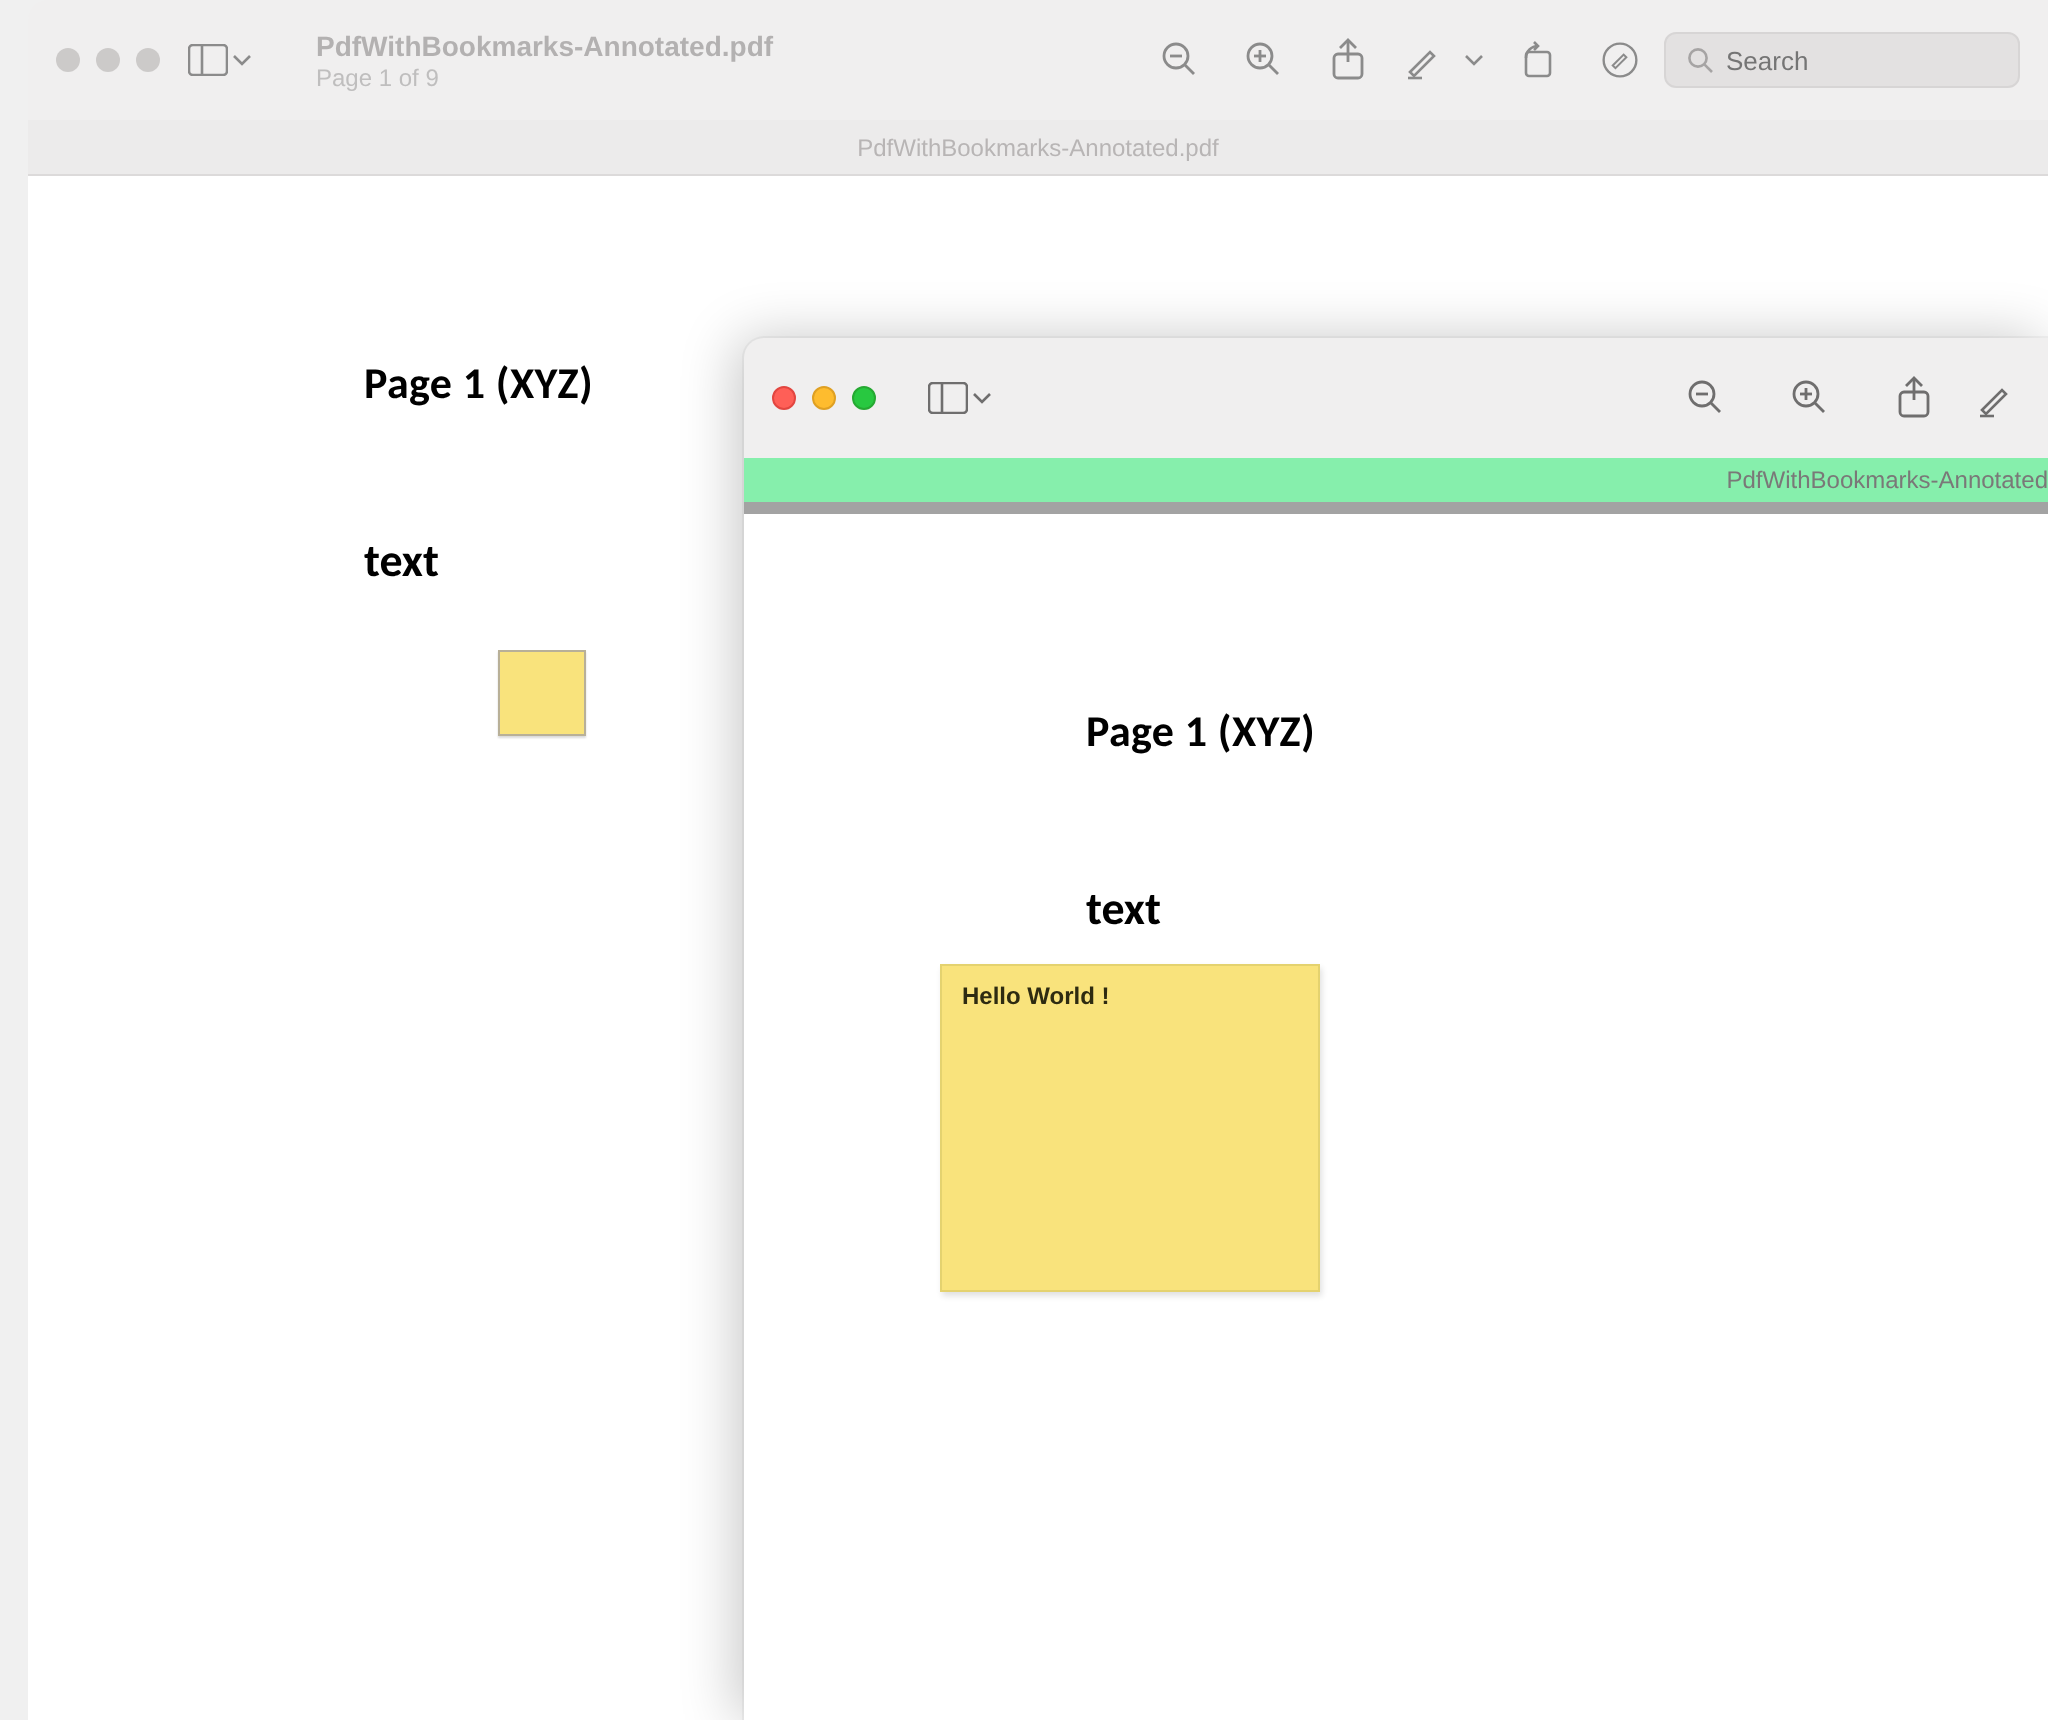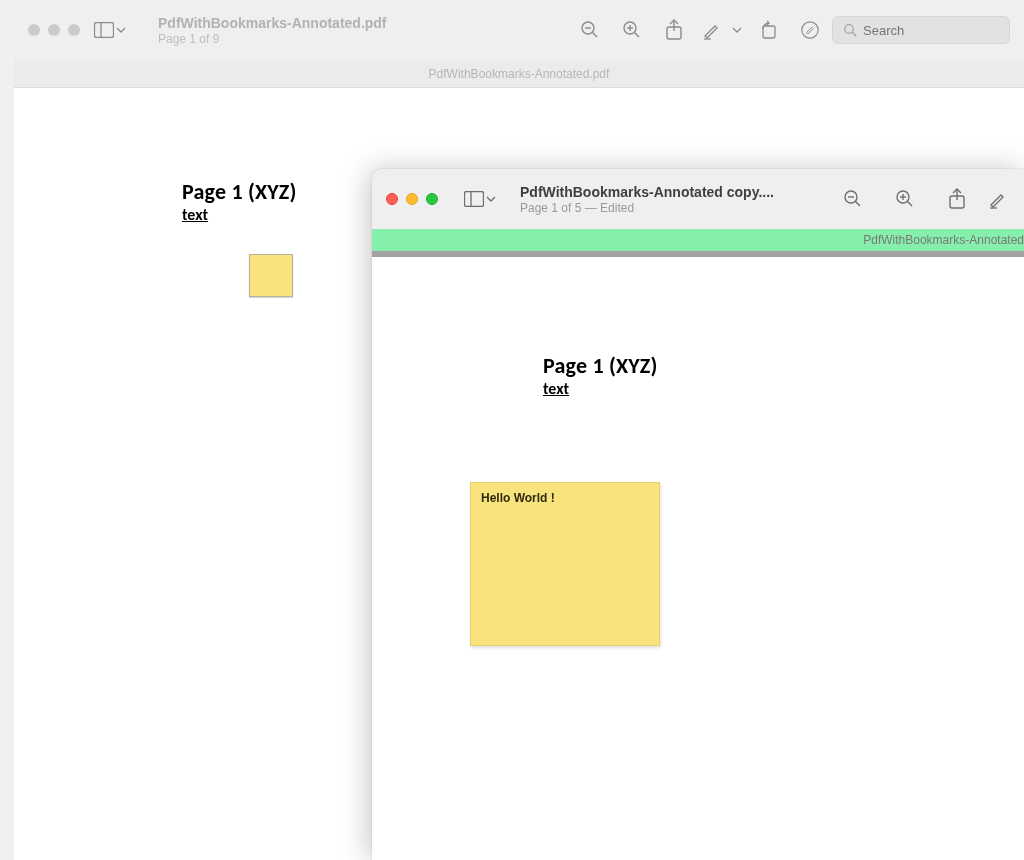--- a/index.html
+++ b/index.html
@@ -96,24 +96,24 @@
   }
   .page-heading {
     font-family: Calibri, "Segoe UI", Arial, sans-serif;
     font-size: 22px;
     font-weight: 600;
     color: #000;
     letter-spacing: 0.2px;
   }
   .page-text {
     font-family: Calibri, "Segoe UI", Arial, sans-serif;
-    font-size: 16px;
+    font-size: 23px;
     font-weight: 600;
     color: #000;
-    text-decoration: underline;
+    margin-top: 62px;
   }
   .sticky-small {
     margin-top: 30px;
     margin-left: 67px;
     width: 44px;
     height: 43px;
     background: #f9e37c;
     border: 1px solid #b8b098;
     box-shadow: 0 1px 1px rgba(0,0,0,0.15);
   }
@@ -317,24 +317,20 @@
             <rect x="0.5" y="0.5" width="19" height="15" rx="2" stroke="currentColor" stroke-width="1.3"></rect>
             <line x1="7" y1="0.5" x2="7" y2="15.5" stroke="currentColor" stroke-width="1.3"></line>
           </svg>
       </span>
       <span class="tool-icon" style="width:10px;color:#6f6e6e;stroke:#6f6e6e">
         <svg width="10" height="8" viewBox="0 0 10 8">
             <polyline points="1,2 5,6 9,2" stroke="currentColor" stroke-width="1.3" fill="none"></polyline>
           </svg>
       </span>
     </div>
-    <div class="title-block2">
-      <div class="fname">PdfWithBookmarks-Annotated copy....</div>
-      <div class="pageinfo">Page 1 of 5 — Edited</div>
-    </div>
     <div class="front-tools">
       <div class="tool-btn">
         <span class="tool-icon">
           <svg width="20" height="20" viewBox="0 0 20 20">
               <circle cx="8" cy="8" r="6" stroke="currentColor" stroke-width="1.4"></circle>
               <line x1="12.5" y1="12.5" x2="17" y2="17" stroke="currentColor" stroke-width="1.4"></line>
               <line x1="5" y1="8" x2="11" y2="8" stroke="currentColor" stroke-width="1.4"></line>
             </svg>
         </span>
       </div>

